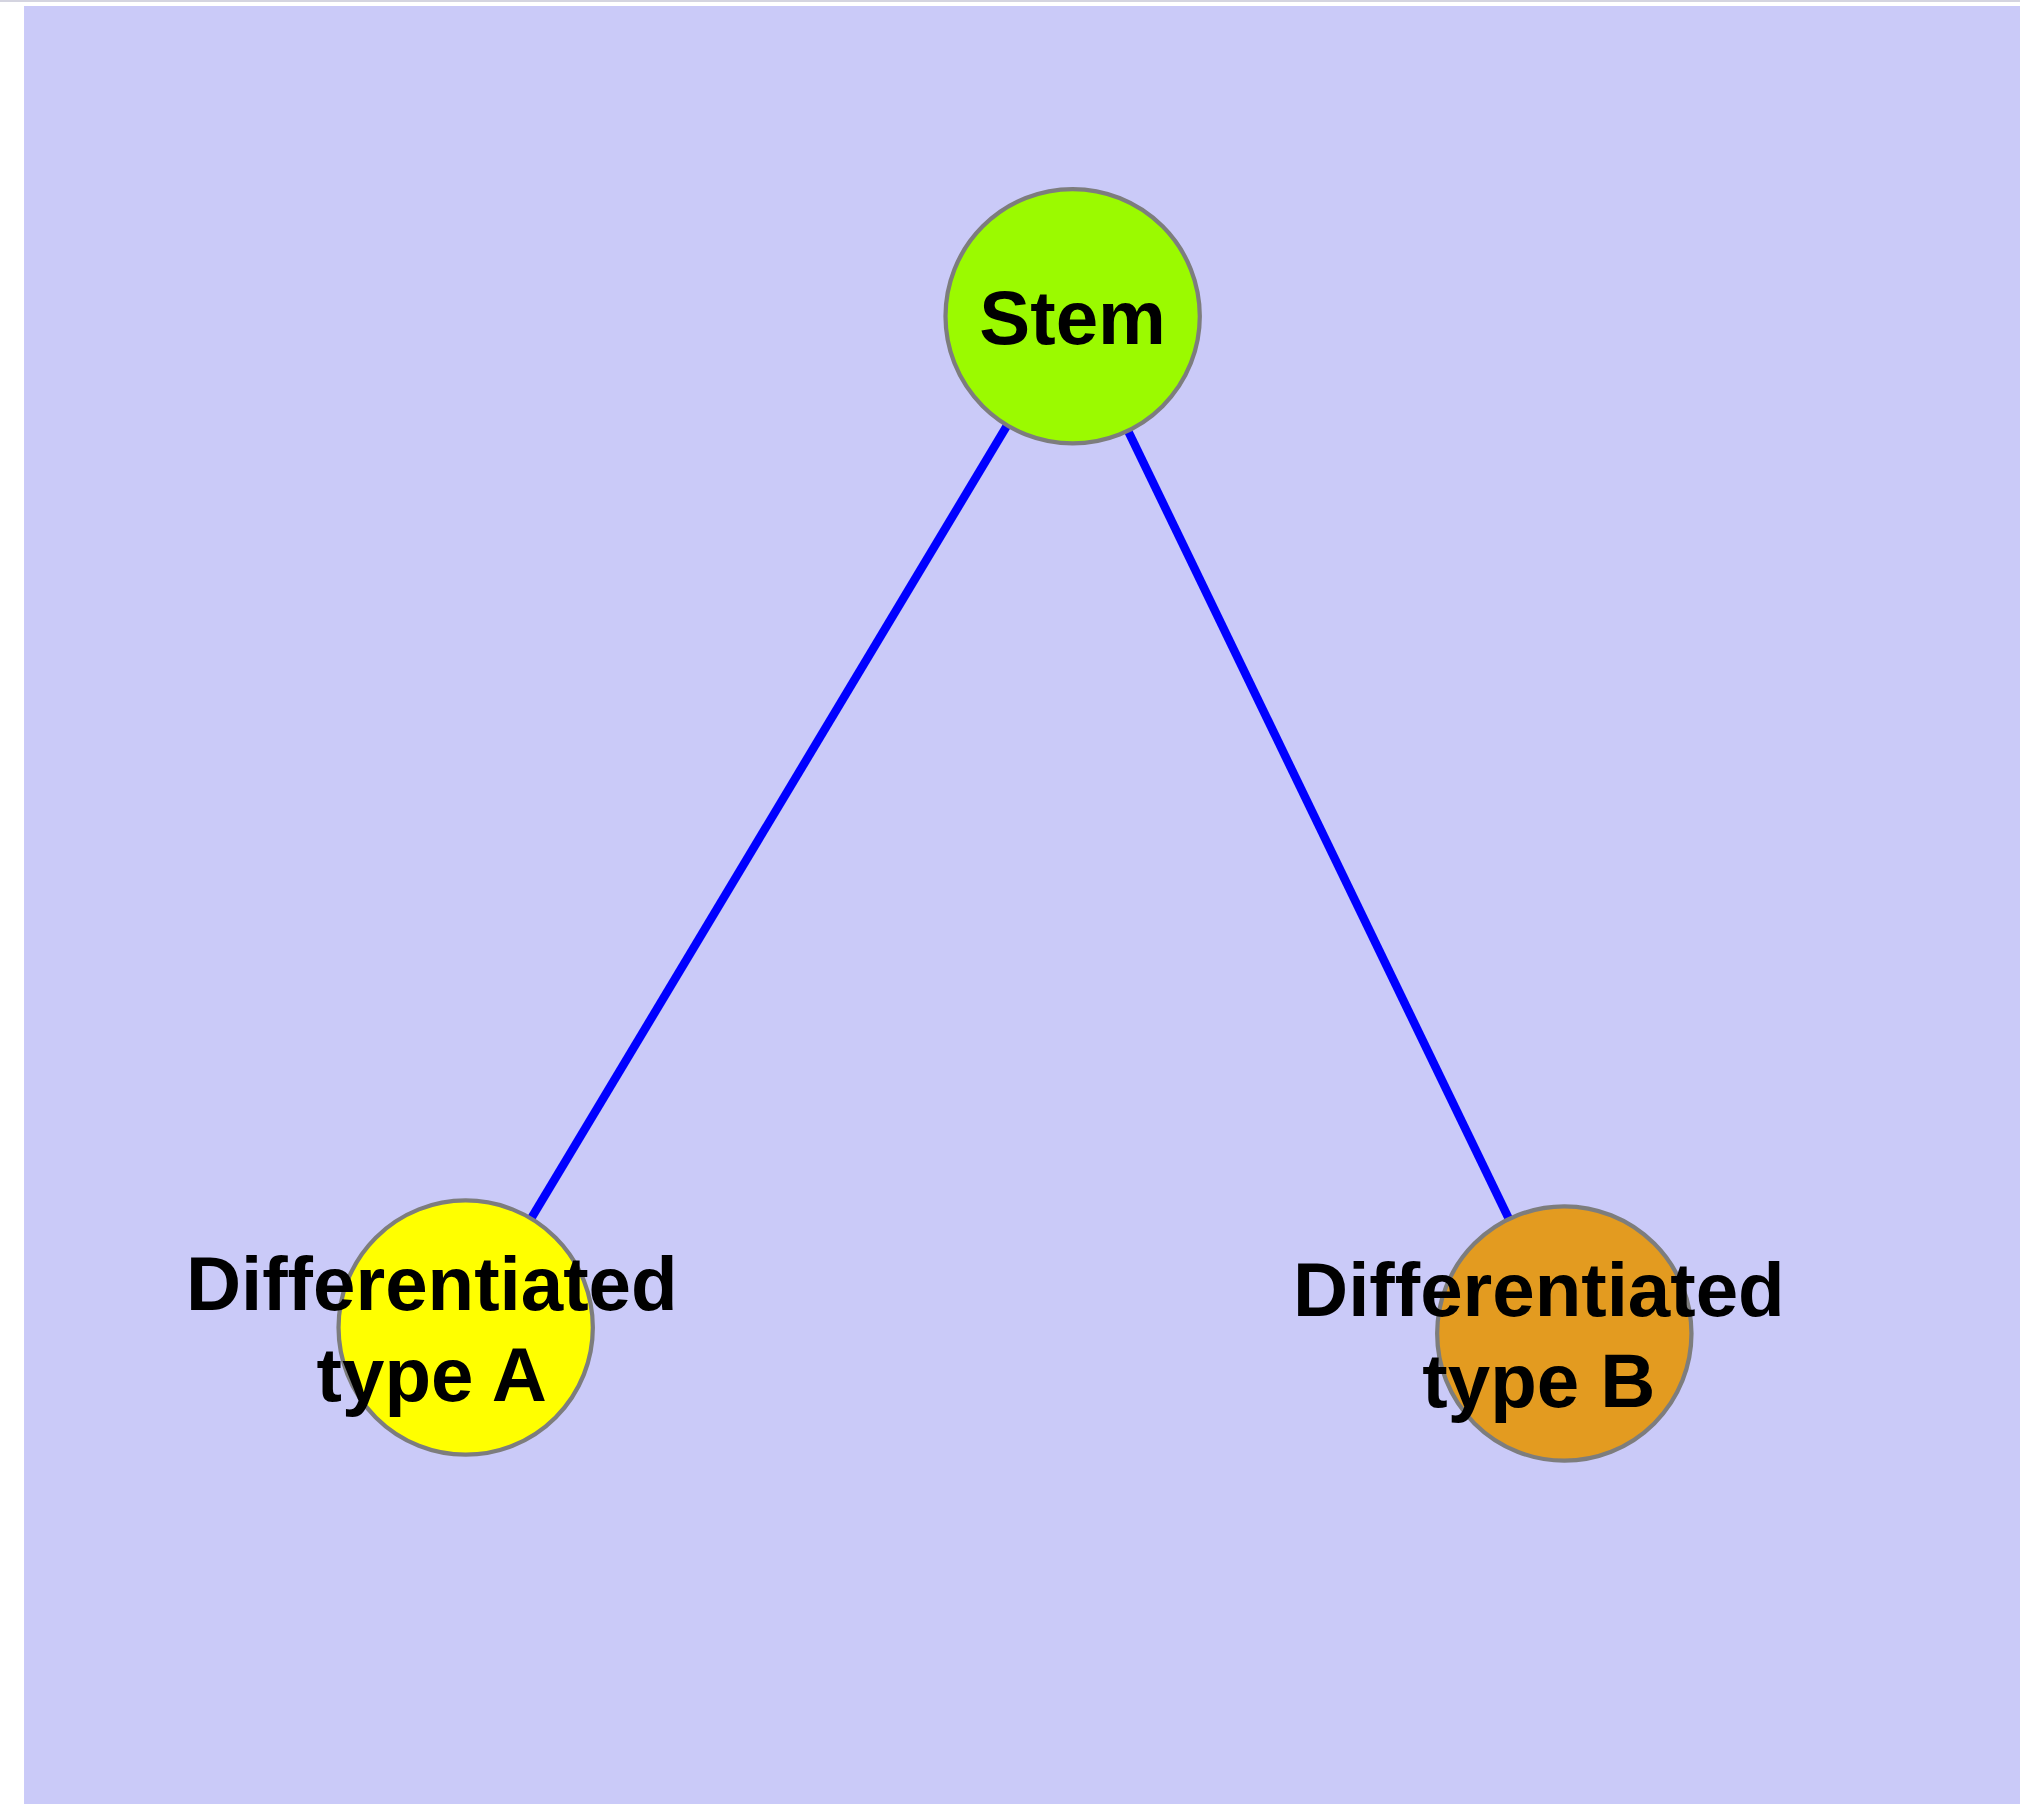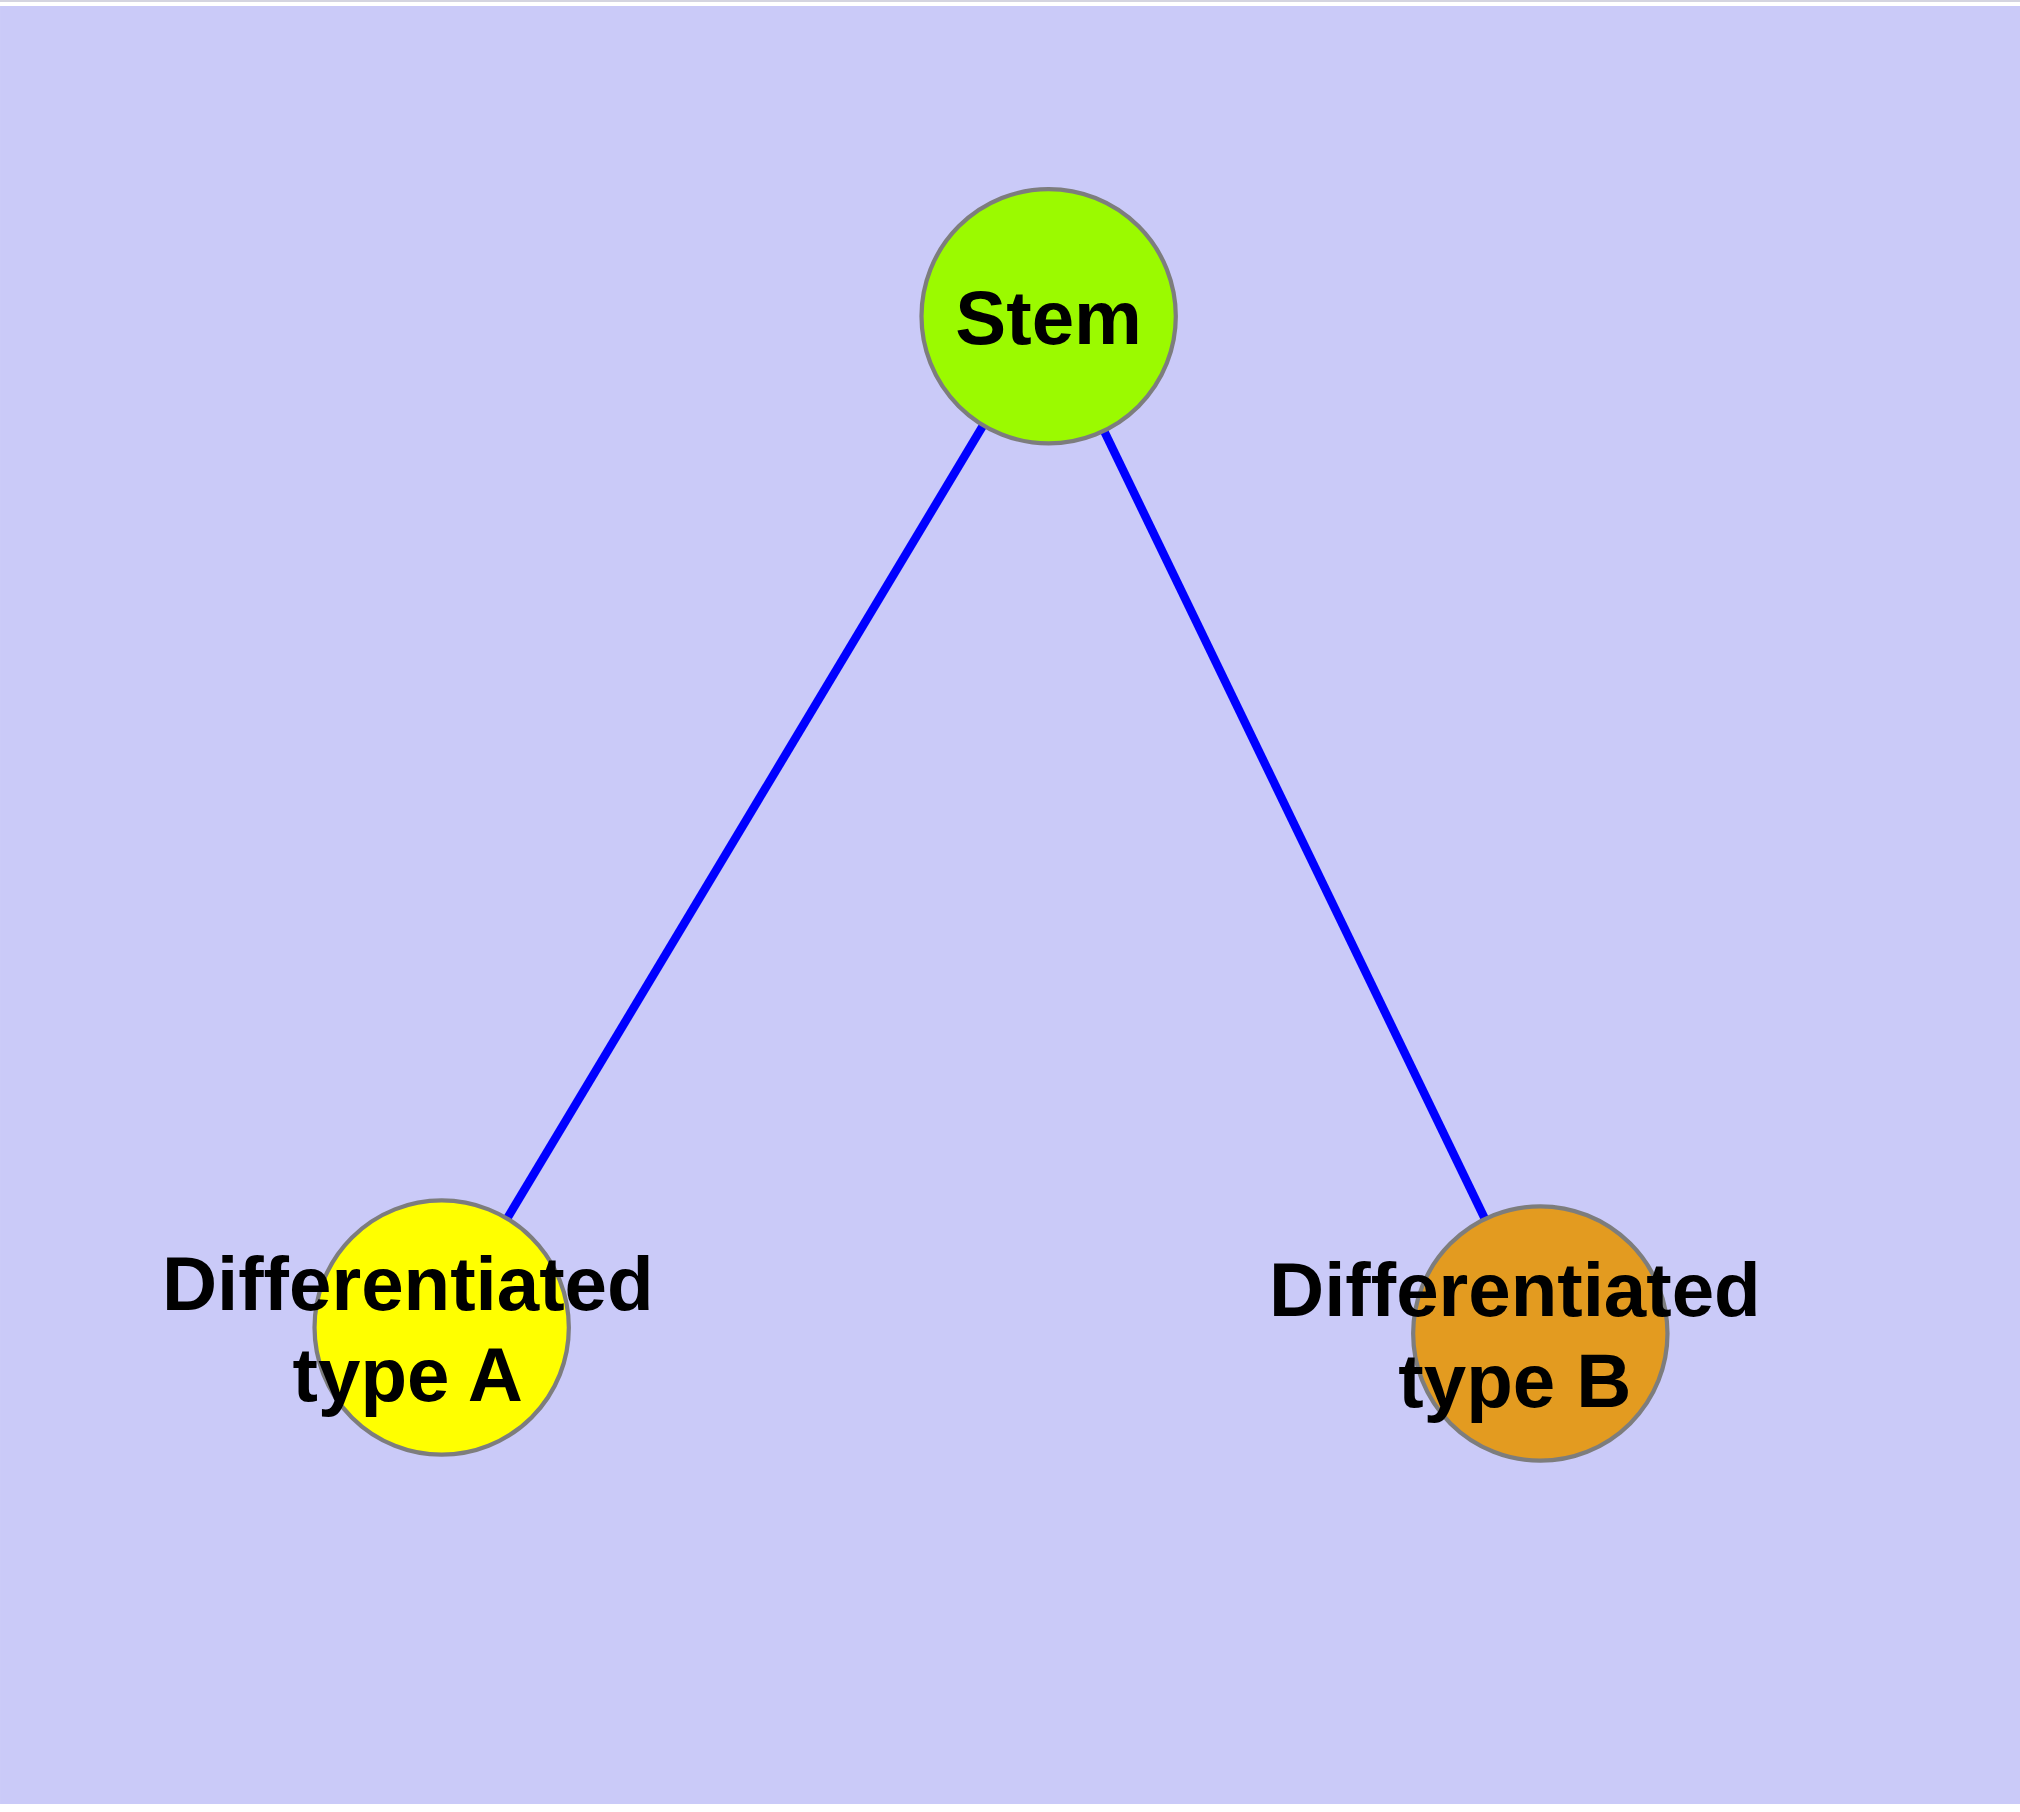--- a/index.html
+++ b/index.html
@@ -26,20 +26,21 @@
     position: absolute;
     top: 1.7px; left: 0;
     width: 100%; height: 4.2px;
     background: #ffffff;
   }
   .canvas {
     position: absolute;
     top: 6px; left: 0;
     width: 1700px;
     height: 1798px;
+    padding-left: 24px;
   }
   .window-bottom-gap {
     position: absolute;
     bottom: 0; left: 0;
     width: 100%; height: 8.5px;
     background: #ffffff;
   }
   svg { display: block; }
   .node-label {
     font-family: "Liberation Sans", sans-serif;

